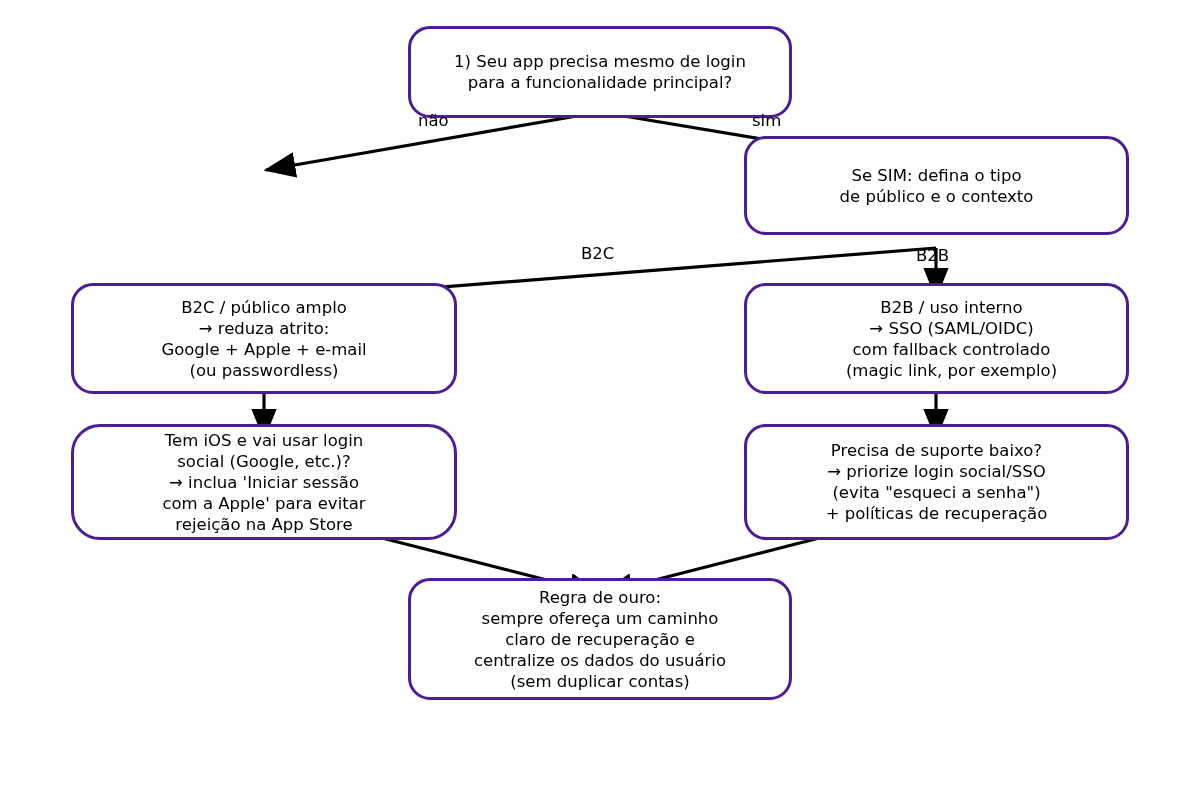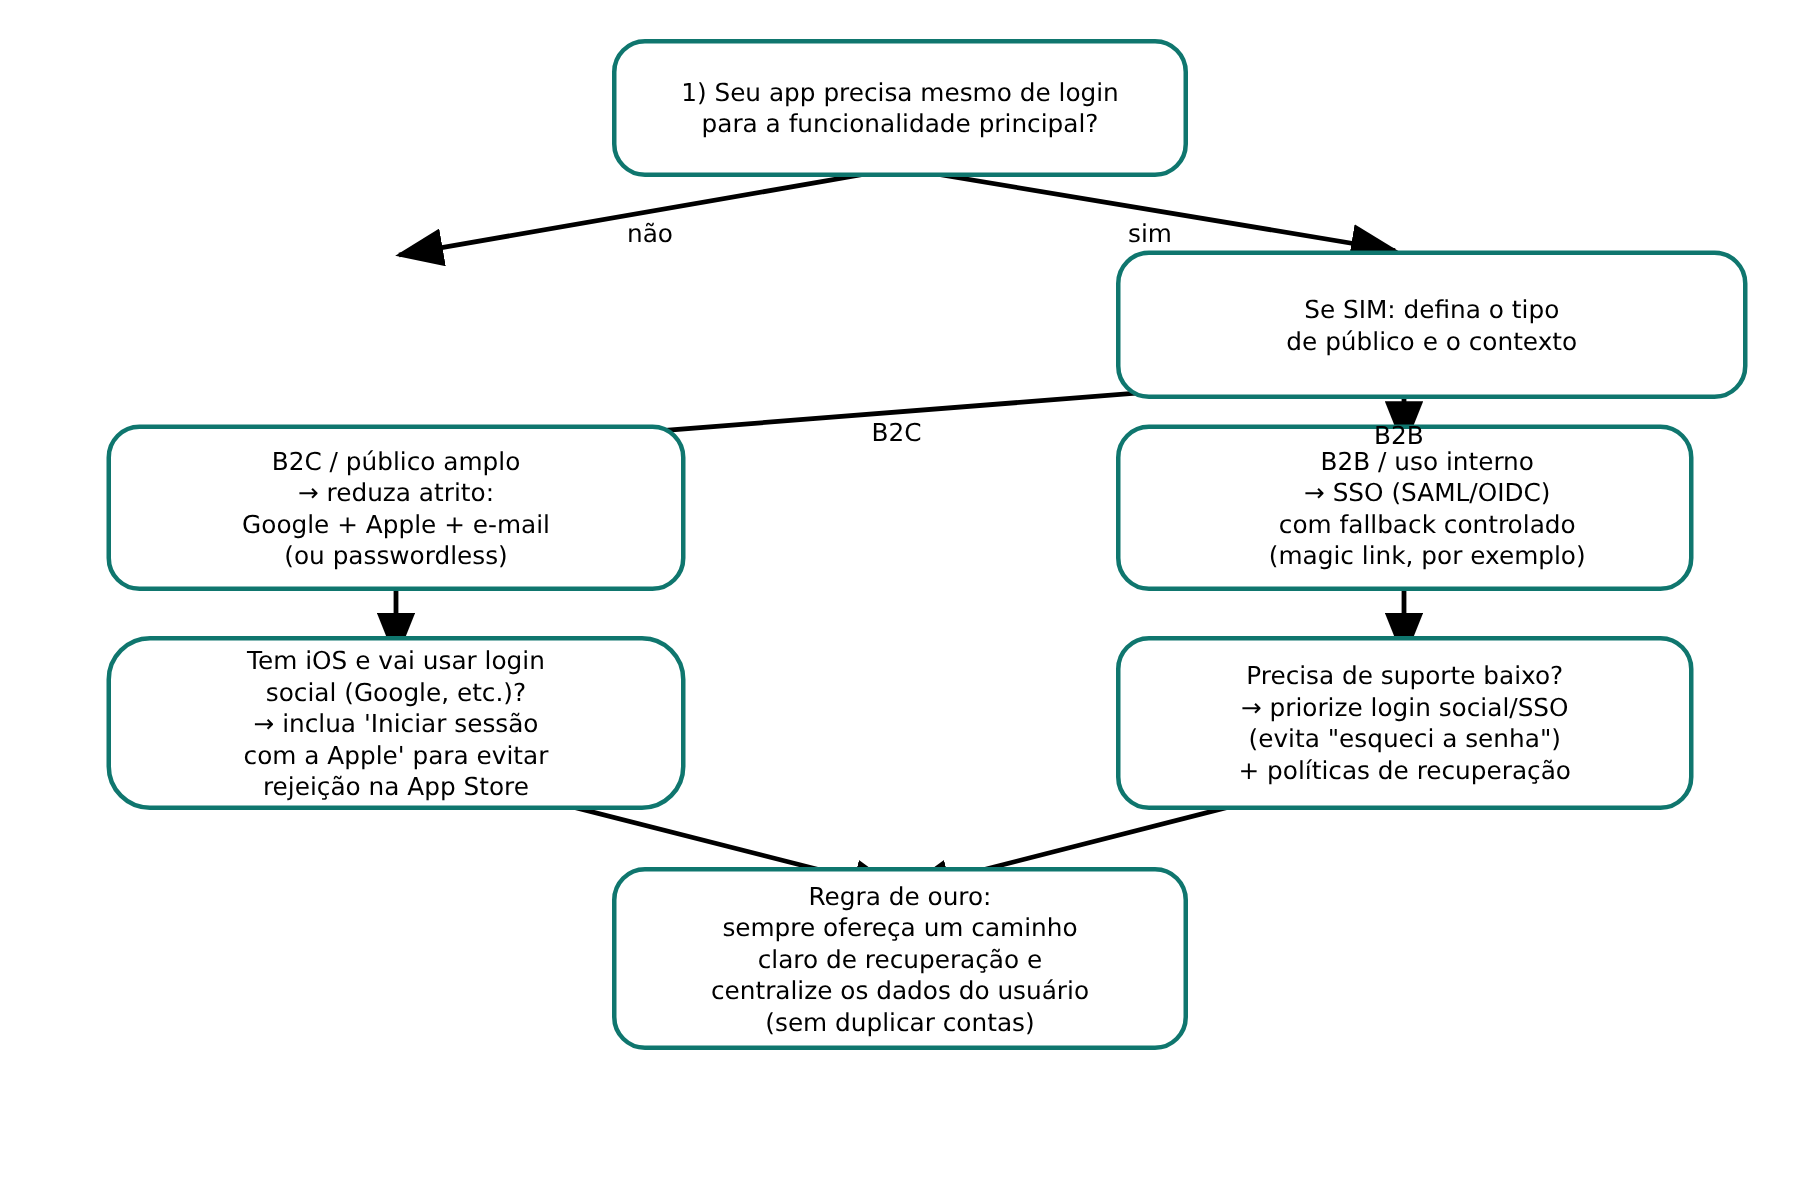--- a/index.html
+++ b/index.html
@@ -19,41 +19,40 @@
     position: absolute;
     left: 0;
     top: 0;
     width: 1200px;
     height: 800px;
     pointer-events: none;
   }
   .node {
     position: absolute;
     box-sizing: border-box;
-    border: 3px solid #0f766e;
+    border: 3px solid #4c1d95;
     border-radius: 22px;
     background: #ffffff;
     display: flex;
     align-items: center;
     justify-content: center;
     text-align: center;
     color: #000000;
     font-size: 16.5px;
     line-height: 21px;
     white-space: pre-line;
     padding: 4px 10px;
   }
   .edge-label {
     position: absolute;
     color: #000000;
     font-size: 16.5px;
     line-height: 18px;
     white-space: nowrap;
     background: transparent;
-    margin-top: 35px;
   }
 </style>
 </head>
 <body>
 
 <div id="canvas">
 
   <svg id="edges" viewBox="0 0 1200 800" xmlns="http://www.w3.org/2000/svg">
     <defs>
       <marker id="arrowhead" markerWidth="10" markerHeight="8" refX="9.2" refY="4" orient="auto" markerUnits="strokeWidth">
@@ -75,21 +74,21 @@
 
     <path d="M 327 524 L 598 593" fill="none" stroke="#000000" stroke-width="3.2" marker-end="url(#arrowhead)"></path>
 
     <path d="M 874 524 L 604 593" fill="none" stroke="#000000" stroke-width="3.2" marker-end="url(#arrowhead)"></path>
   </svg>
 
   <div class="node" style="left:408px; top:26px; width:384px; height:92px;">1) Seu app precisa mesmo de login
 para a funcionalidade principal?</div>
 
 
-  <div class="node" style="left:744px; top:167px; width:421px; height:99px;">Se SIM: defina o tipo
+  <div class="node" style="left:744px; top:136px; width:385px; height:99px;">Se SIM: defina o tipo
 de público e o contexto</div>
 
   <div class="node" style="left:71px; top:283px; width:386px; height:111px;">B2C / público amplo
 → reduza atrito:
 Google + Apple + e-mail
 (ou passwordless)</div>
 
   <div class="node" style="left:744px; top:283px; width:385px; height:111px;padding-left:40px;">B2B / uso interno
 → SSO (SAML/OIDC)
 com fallback controlado

